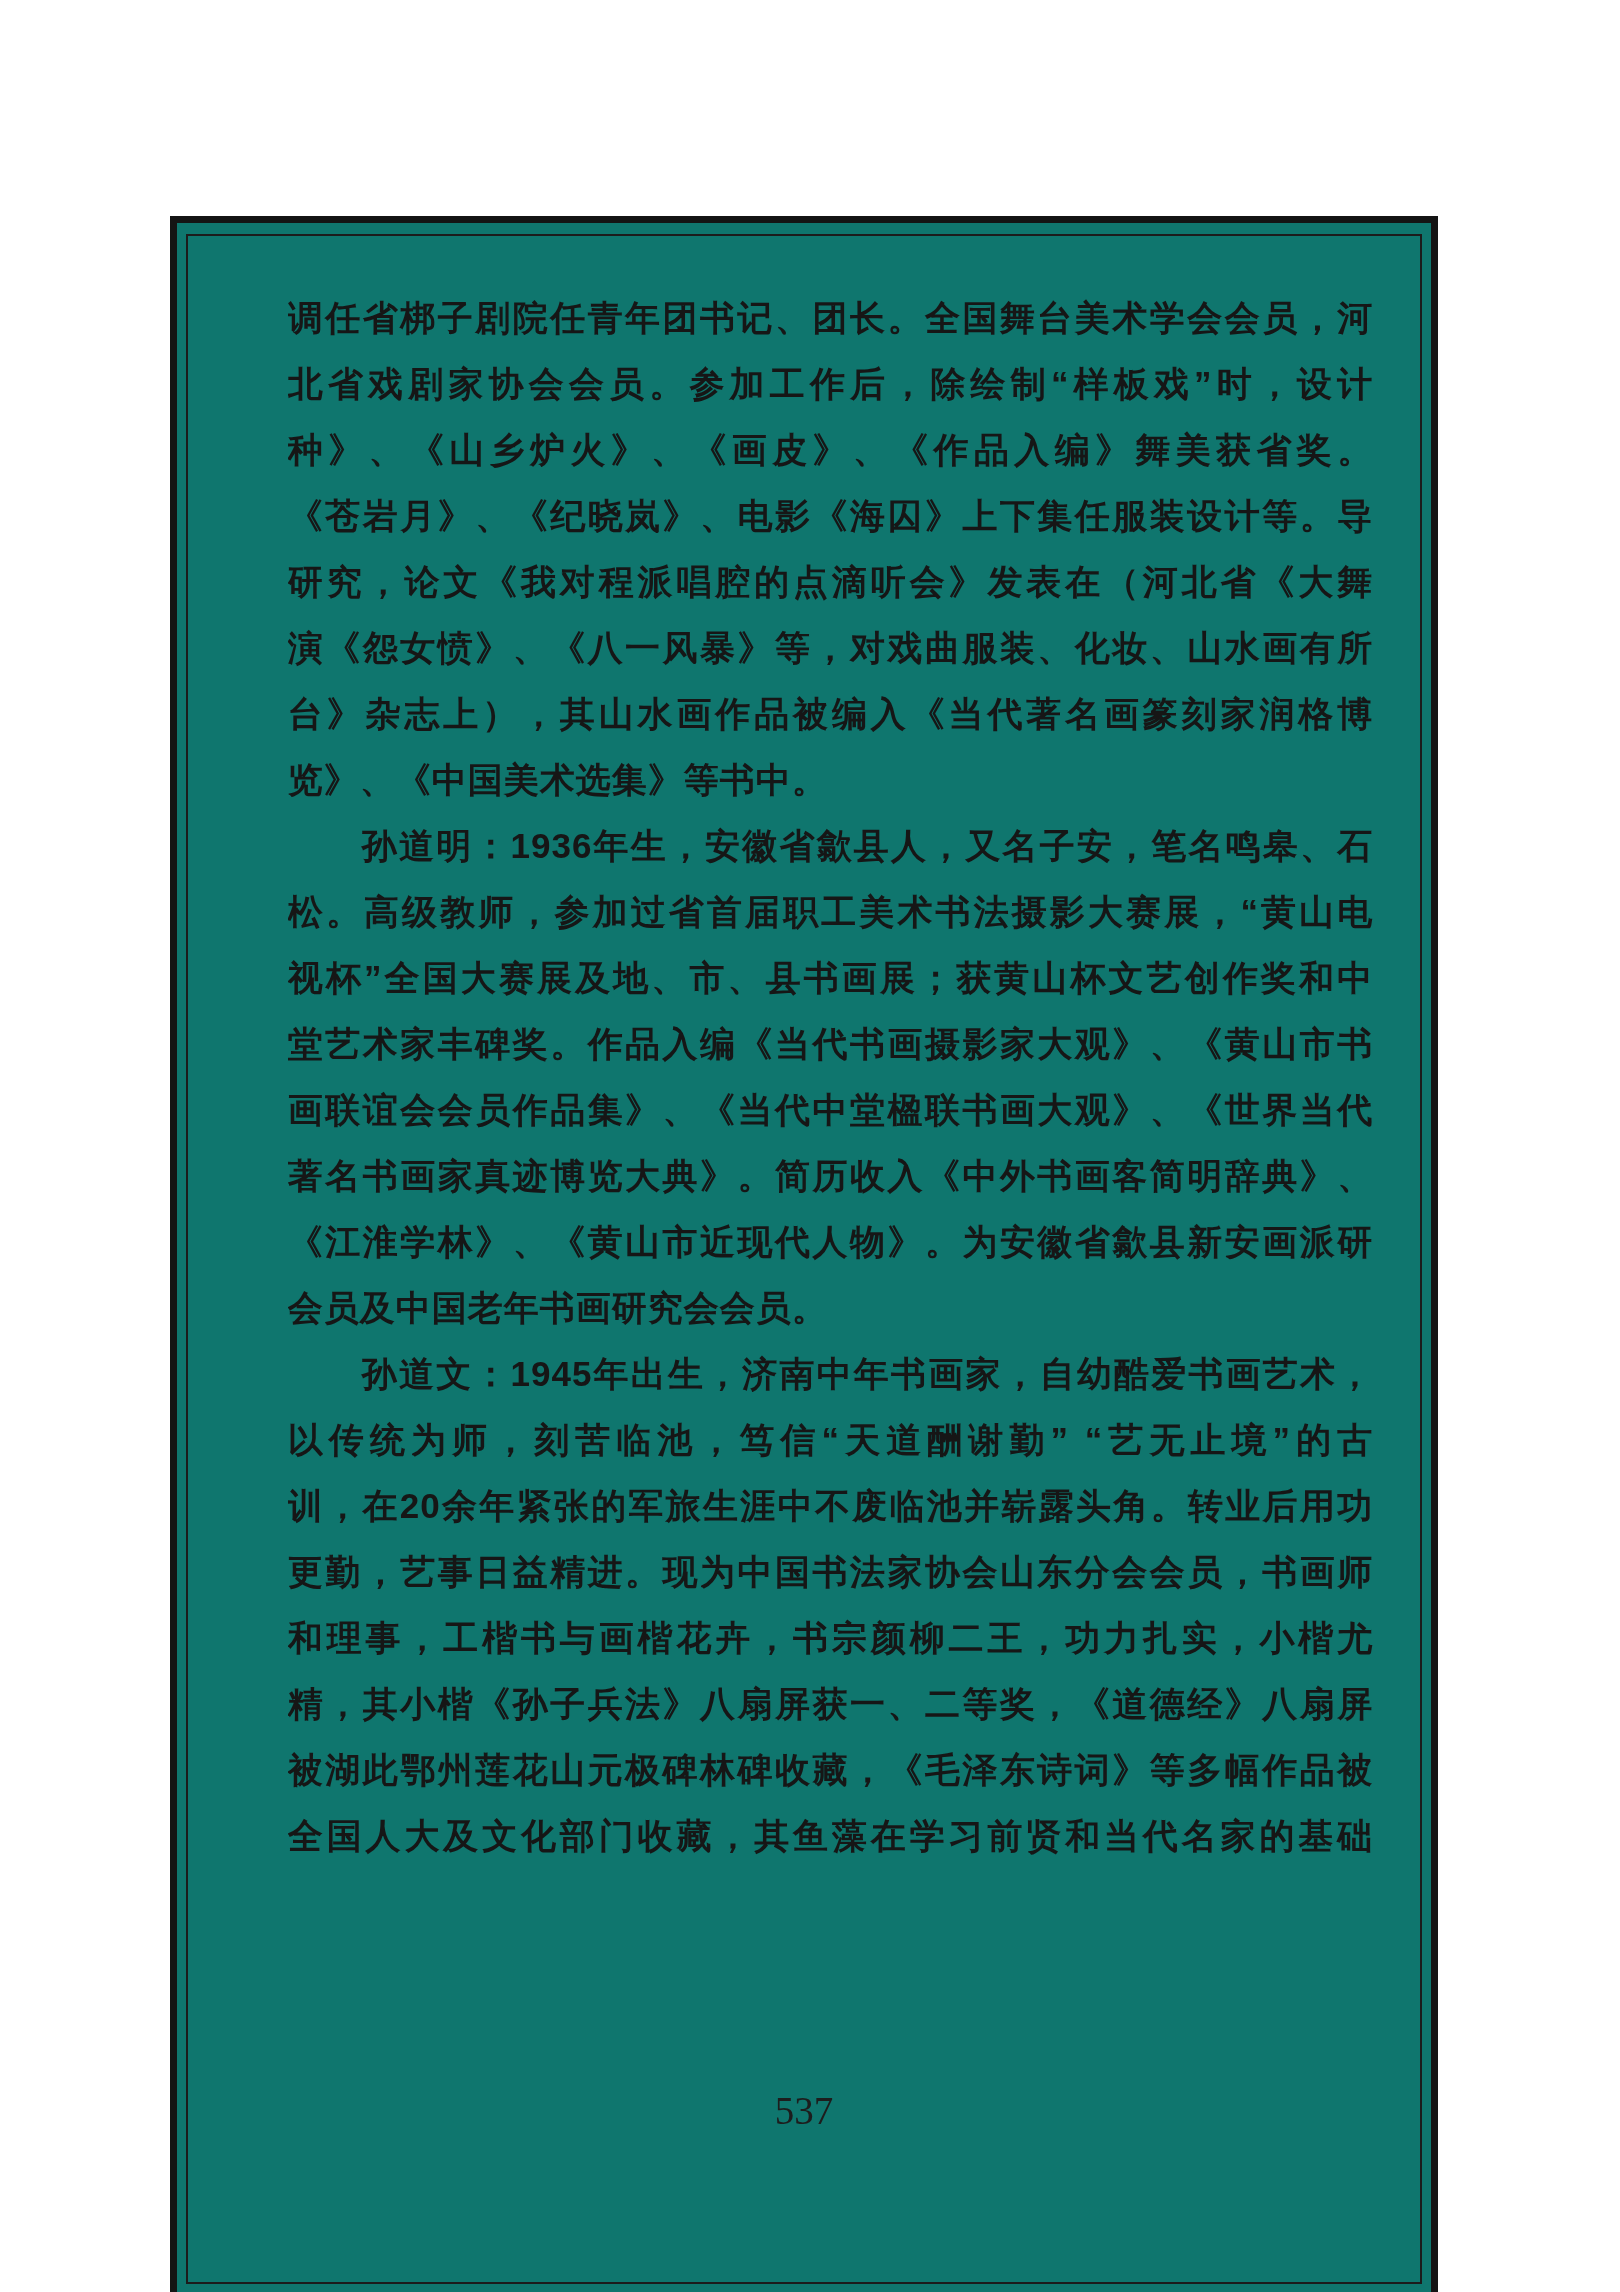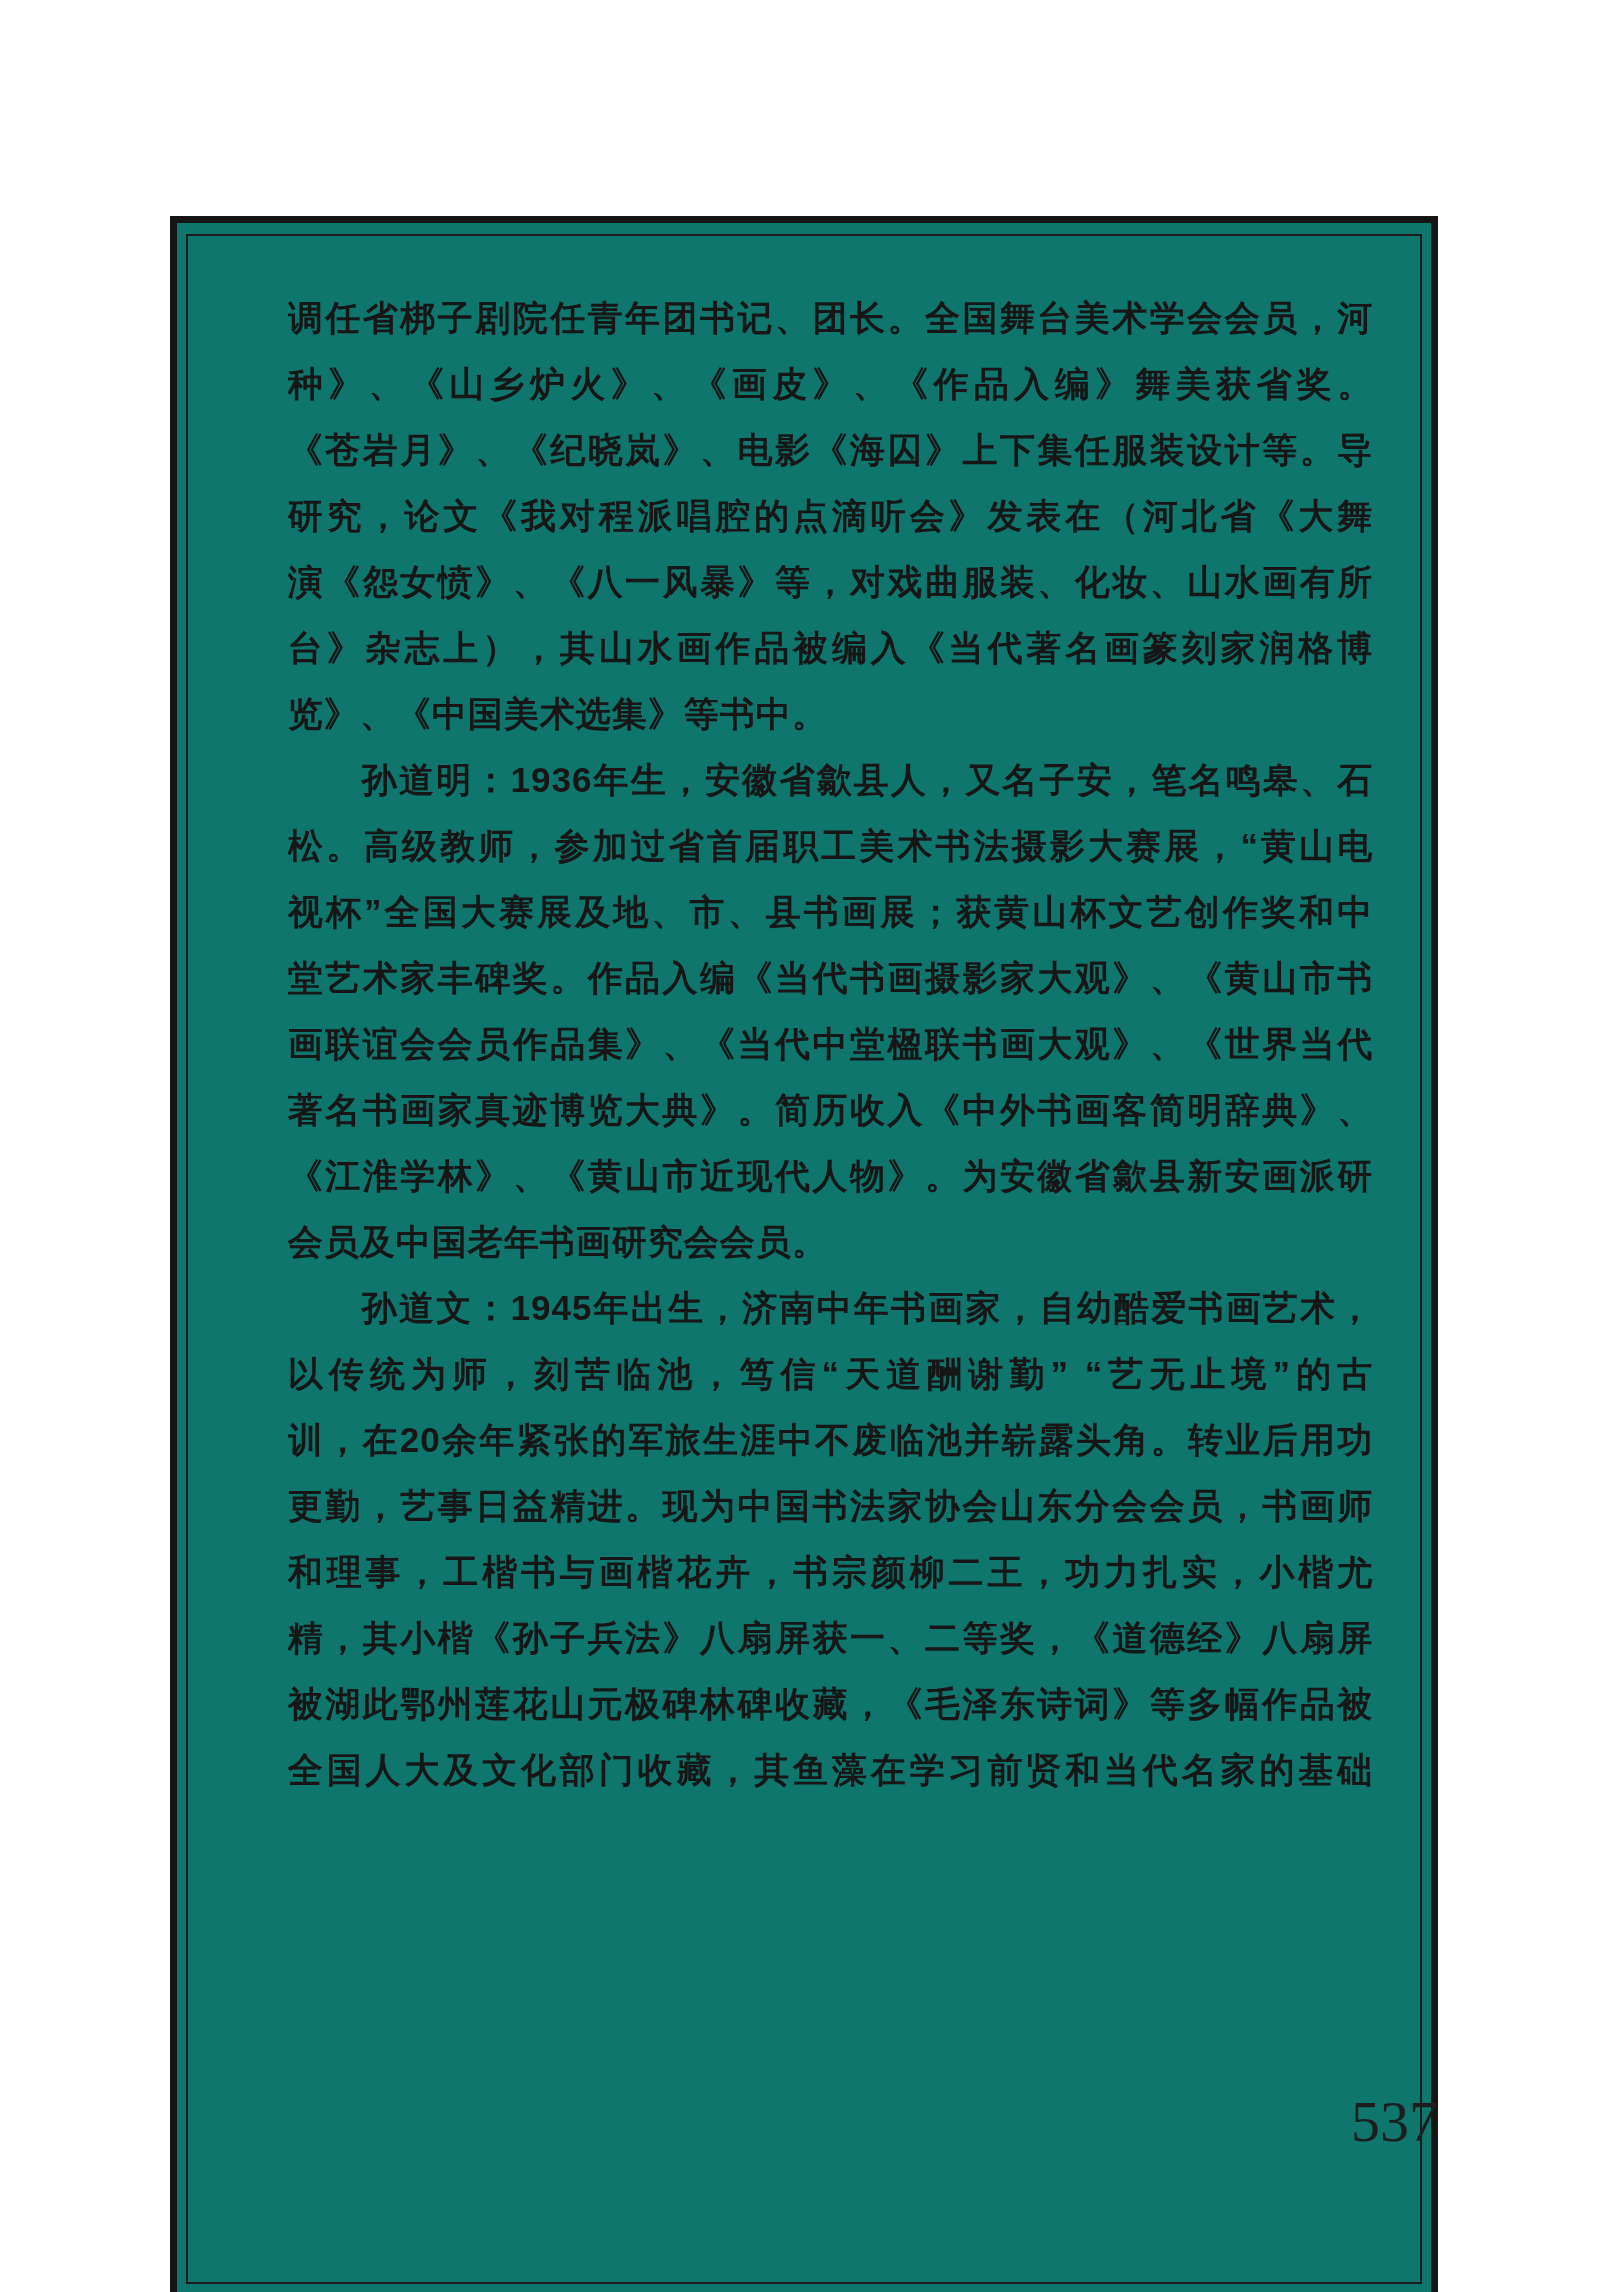--- a/index.html
+++ b/index.html
@@ -57,35 +57,36 @@
     text-align-last: justify;
   }
   .line.indent {
     text-indent: 74px;
   }
   .page-number {
     position: absolute;
     left: 170px;
     width: 1268px;
     top: 2088px;
-    text-align: right;
+    text-align: center;
     font-family: "Liberation Serif", serif;
-    font-size: 58px;
+    font-size: 39px;
     color: #1d1d1d;
   }
 </style>
 </head>
 <body>
 
 <div class="page">
   <div class="frame-outer">
     <div class="frame-inner">
       <div class="text-block" id="text-block">
           <div class="paragraph">
             <div class="line just">调任省梆子剧院任青年团书记、团长。全国舞台美术学会会员，河</div>
+            <div class="line just">北省戏剧家协会会员。参加工作后，除绘制“样板戏”时，设计</div>
             <div class="line just">种》、《山乡炉火》、《画皮》、《作品入编》舞美获省奖。</div>
             <div class="line just">《苍岩月》、《纪晓岚》、电影《海囚》上下集任服装设计等。导</div>
             <div class="line just">研究，论文《我对程派唱腔的点滴听会》发表在（河北省《大舞</div>
             <div class="line just">演《怨女愤》、《八一风暴》等，对戏曲服装、化妆、山水画有所</div>
             <div class="line just">台》杂志上），其山水画作品被编入《当代著名画篆刻家润格博</div>
             <div class="line">览》、《中国美术选集》等书中。</div>
           </div>
           <div class="paragraph">
             <div class="line indent just">孙道明：1936年生，安徽省歙县人，又名子安，笔名鸣皋、石</div>
             <div class="line just">松。高级教师，参加过省首届职工美术书法摄影大赛展，“黄山电</div>

